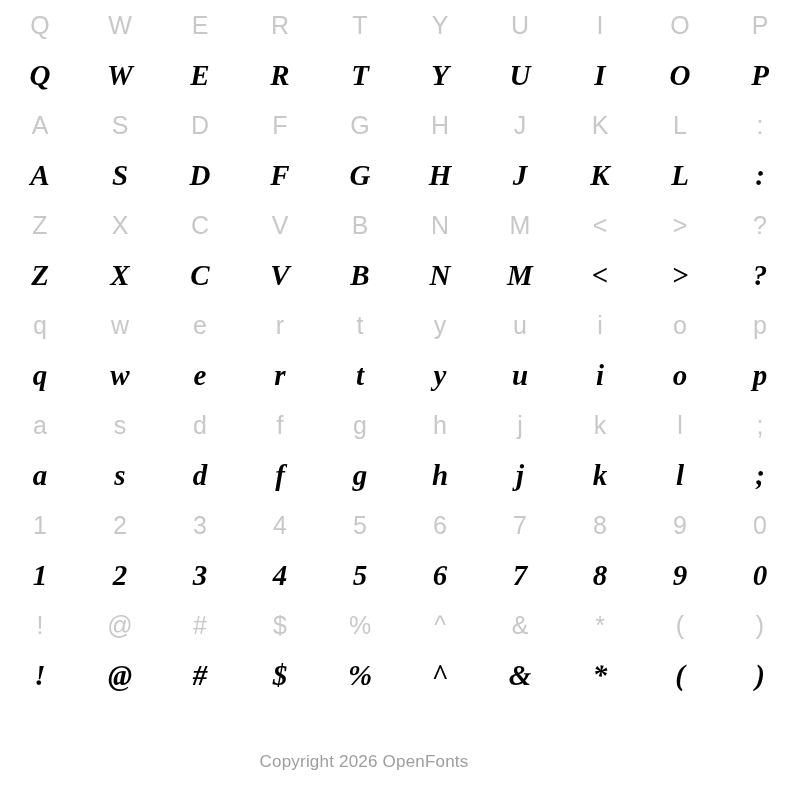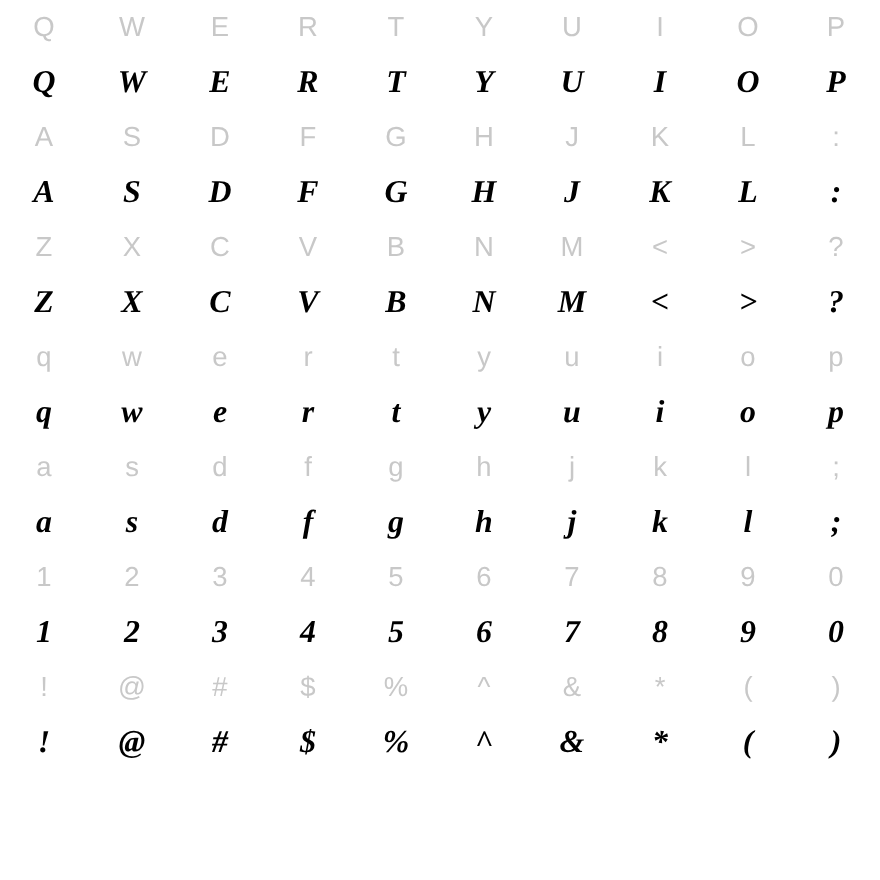--- a/index.html
+++ b/index.html
@@ -239,13 +239,16 @@
         <div class="cell">#</div>
         <div class="cell">$</div>
         <div class="cell">%</div>
         <div class="cell">^</div>
         <div class="cell">&amp;</div>
         <div class="cell">*</div>
         <div class="cell">(</div>
         <div class="cell">)</div>
       </div>
     </div>
+  <div class="footer">
+    <span>Copyright 2026 OpenFonts</span>
+  </div>
 </div>
 
 </body></html>

